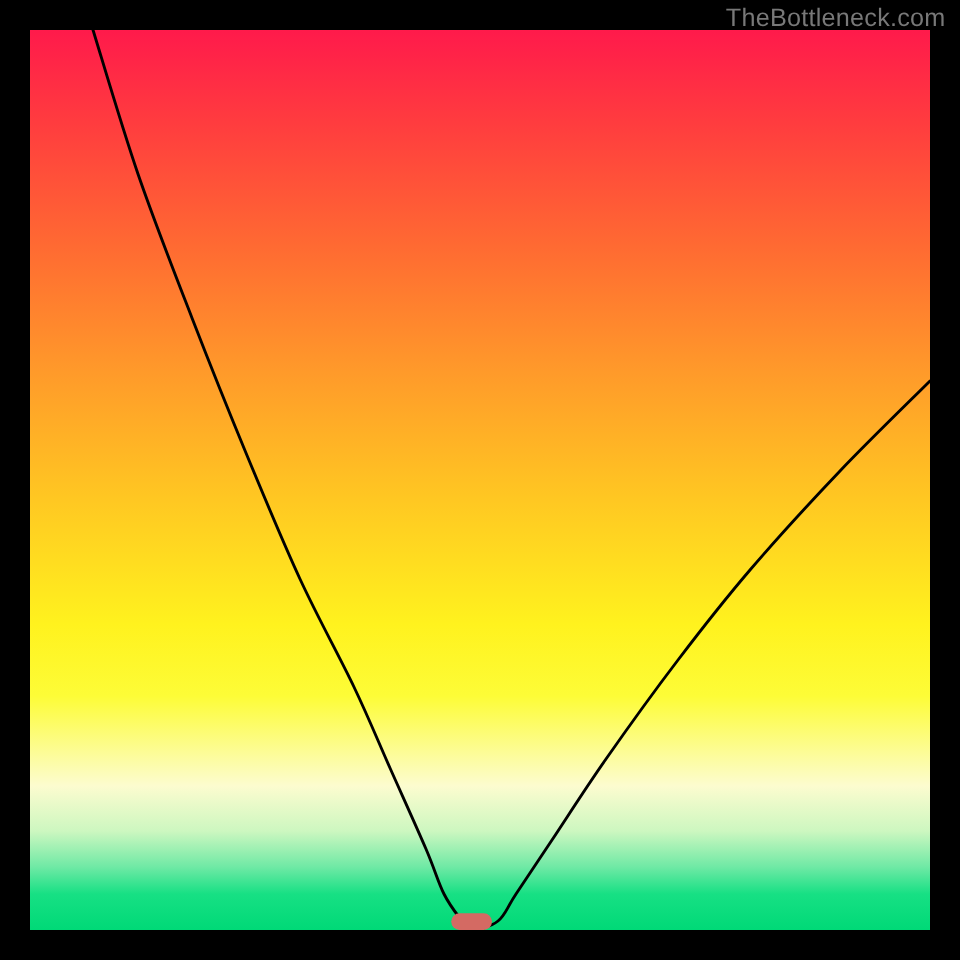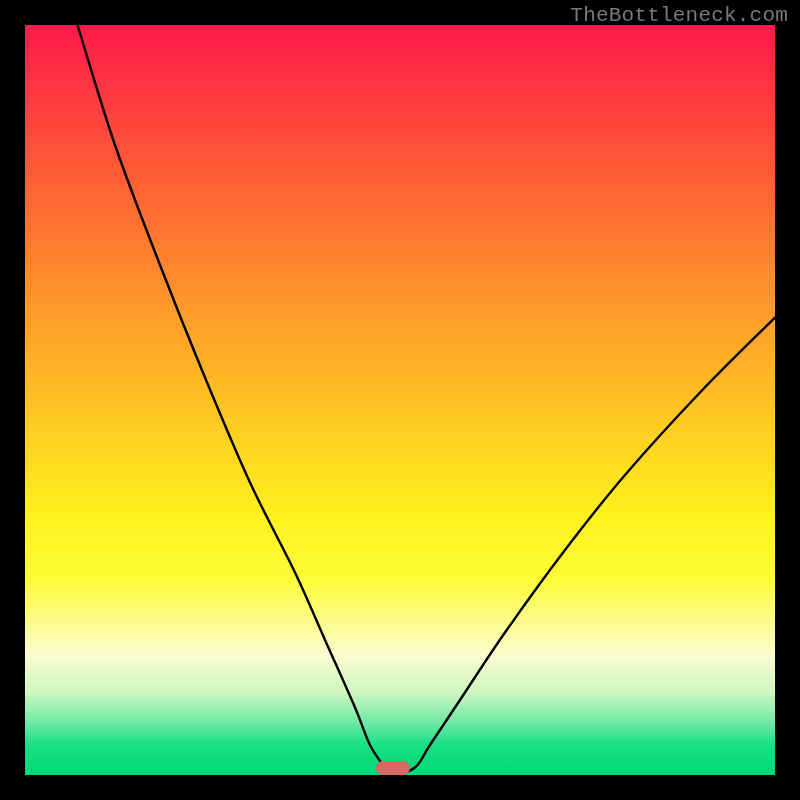--- a/index.html
+++ b/index.html
@@ -11,21 +11,20 @@
     overflow: hidden;
     font-family: Arial, Helvetica, sans-serif;
   }
   .frame {
     position: absolute;
     left: 0;
     top: 0;
     width: 800px;
     height: 800px;
     background: #000;
-    font-family: Liberation Mono, monospace;
   }
   .plot {
     position: absolute;
     left: 25px;
     top: 25px;
     width: 750px;
     height: 750px;
     background: linear-gradient(to bottom,
       #ff1a4b 0%,
       #ff3b3f 10%,

